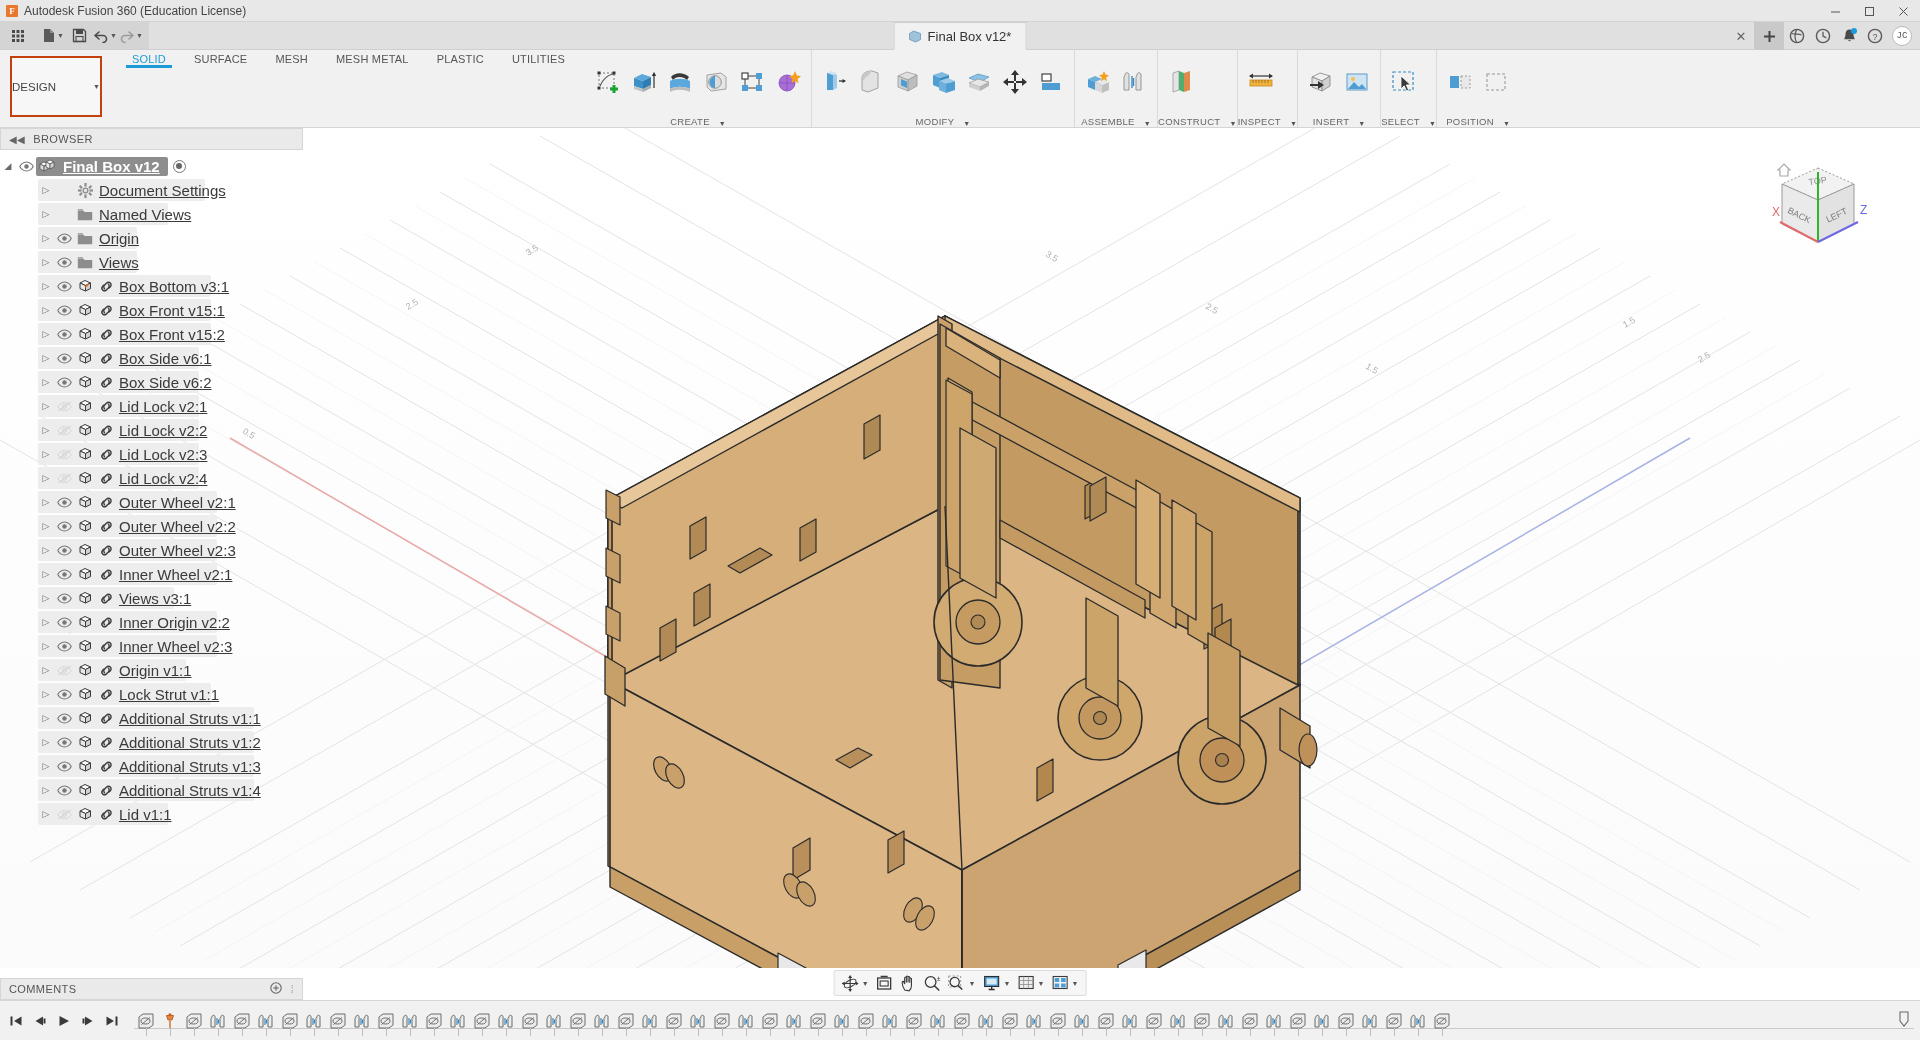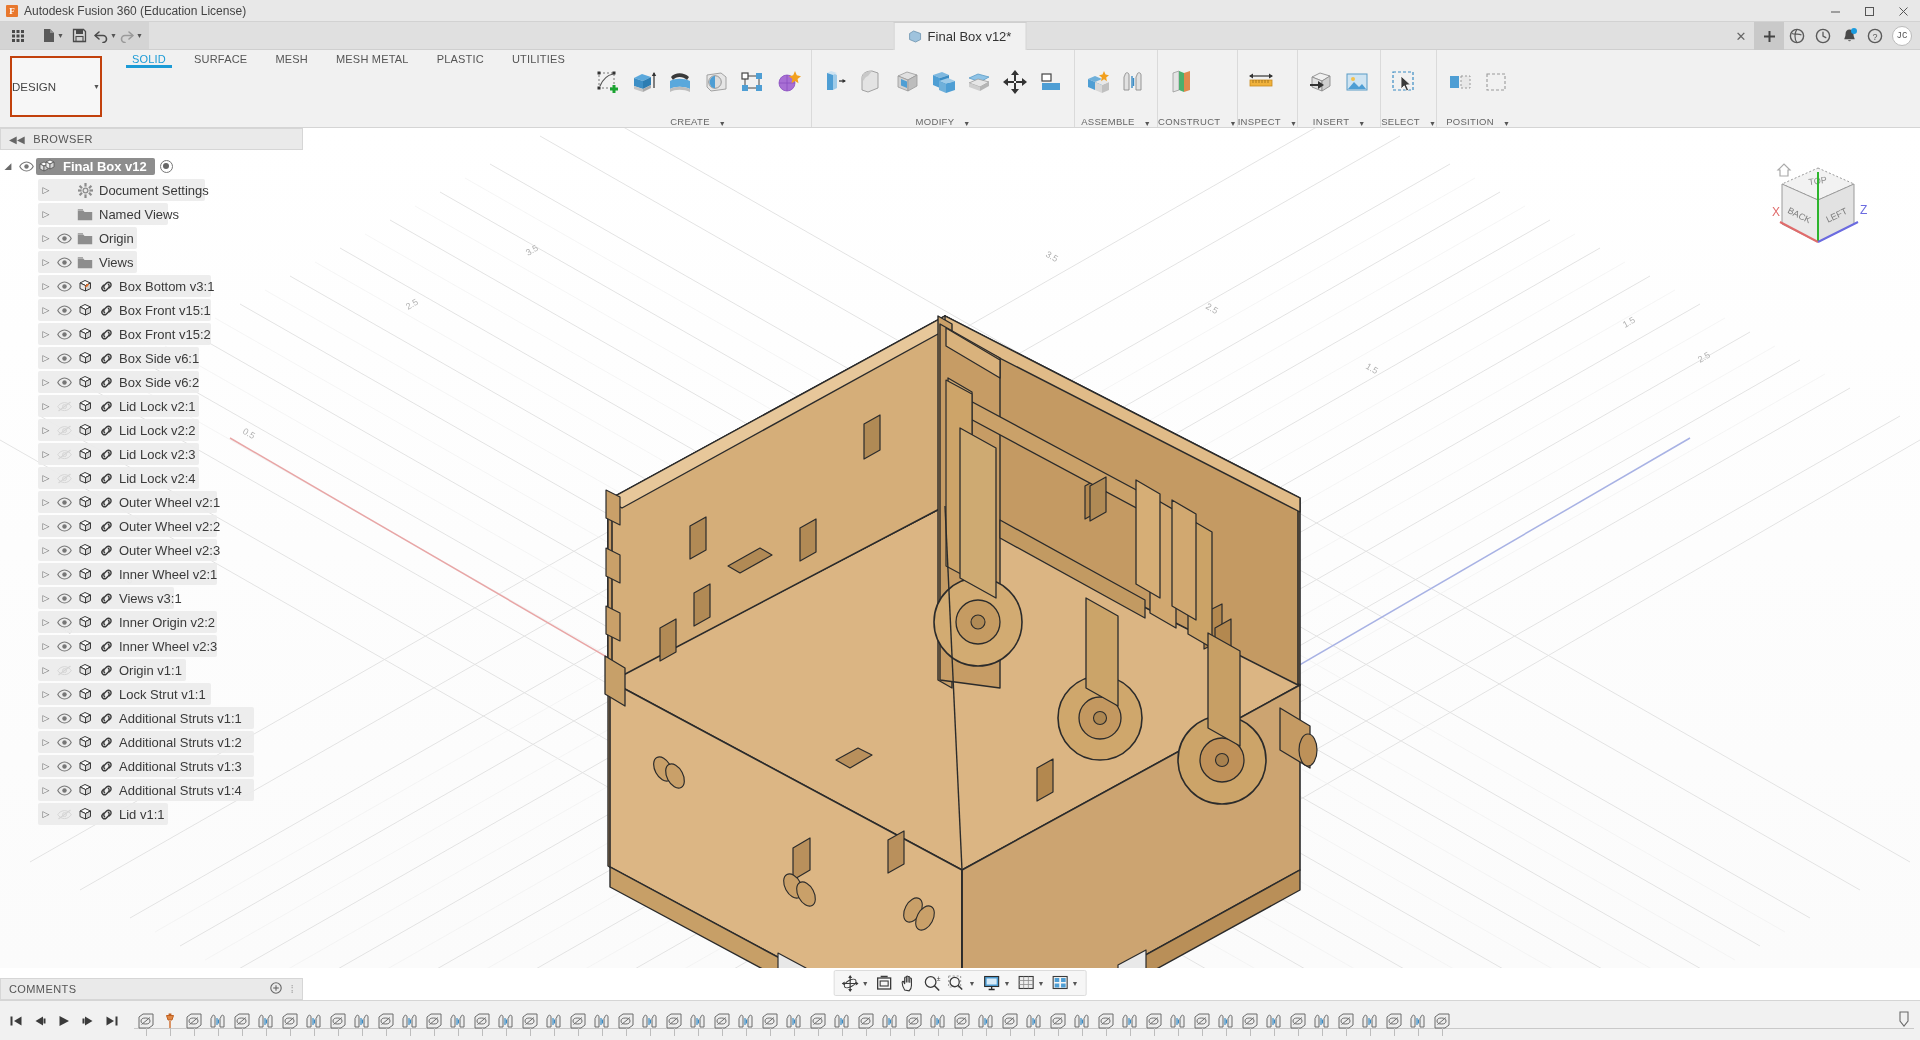--- a/index.html
+++ b/index.html
@@ -88,21 +88,21 @@
   .panel-head .collapse { color:#666; font-size:10px; }
   .tree { padding:4px 0 0 0; }
   .trow { height:24px; display:flex; align-items:center; position:relative; white-space:nowrap; }
   .trow .bg { position:absolute; left:38px; right:auto; top:1px; bottom:1px; background:rgba(235,235,235,.92); border-radius:2px; }
   .trow.root .bg { left:14px; background:rgba(233,233,233,.95); }
   .trow > * { position:relative; z-index:1; }
   .tw-arrow { width:16px; text-align:center; color:#6a6a6a; font-size:9px; }
   .tw-eye { width:20px; display:flex; align-items:center; justify-content:center; }
   .tw-icon { width:22px; display:flex; align-items:center; justify-content:center; }
   .tw-link { width:20px; display:flex; align-items:center; justify-content:center; }
-  .tname { font-size:13px; color:#3a3a3a; padding-left:3px; }
+  .tname { font-size:15px; color:#3a3a3a; padding-left:3px;text-decoration:underline; }
   .trow.root .tname { font-weight:bold; color:#fff; }
   .root-chip {
     display:flex; align-items:center; gap:5px; background:#8d8d8d; padding:1px 8px 1px 3px; border-radius:2px;
   }
   .radio-dot { width:13px;height:13px;border:1.4px solid #777;border-radius:50%;display:flex;align-items:center;justify-content:center;margin-left:5px;}
   .radio-dot i { width:6px;height:6px;border-radius:50%;background:#666;display:block; }
   .hidden-eye { opacity:.42; }
 
   .comments {
     position:absolute; left:0; bottom:0; width:303px; height:22px; z-index:20;

